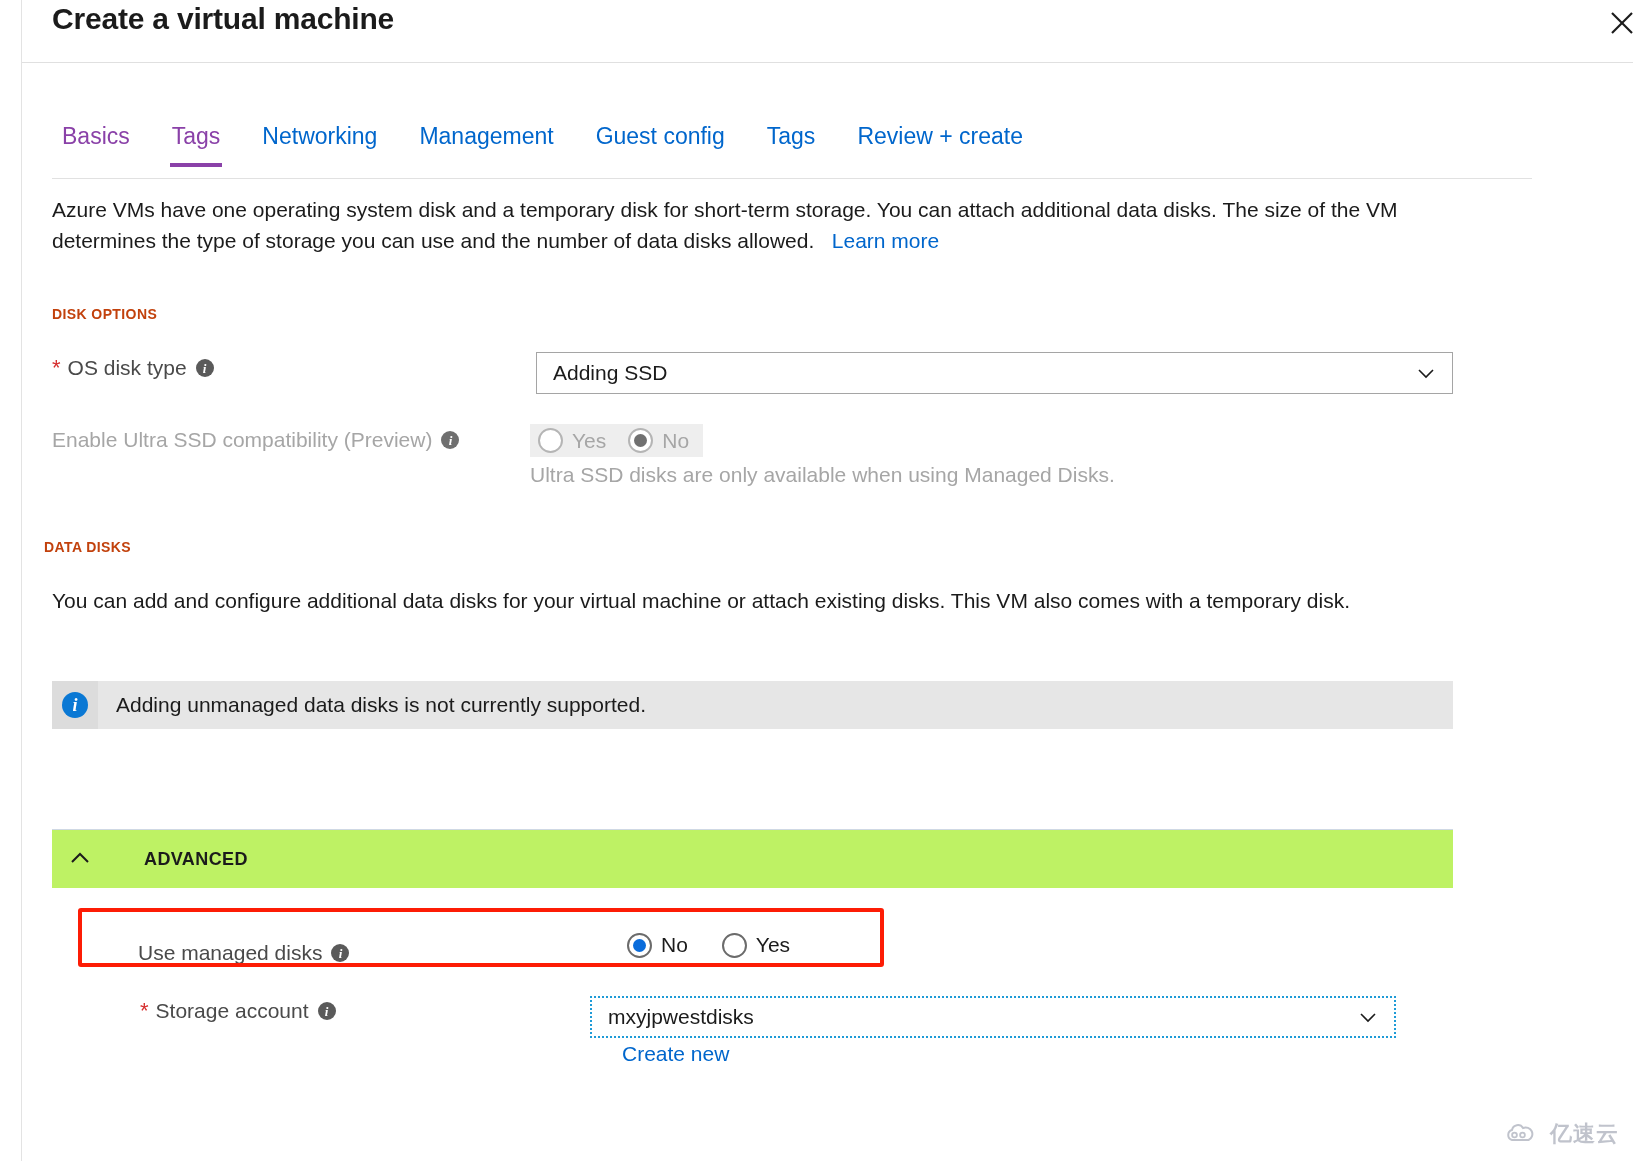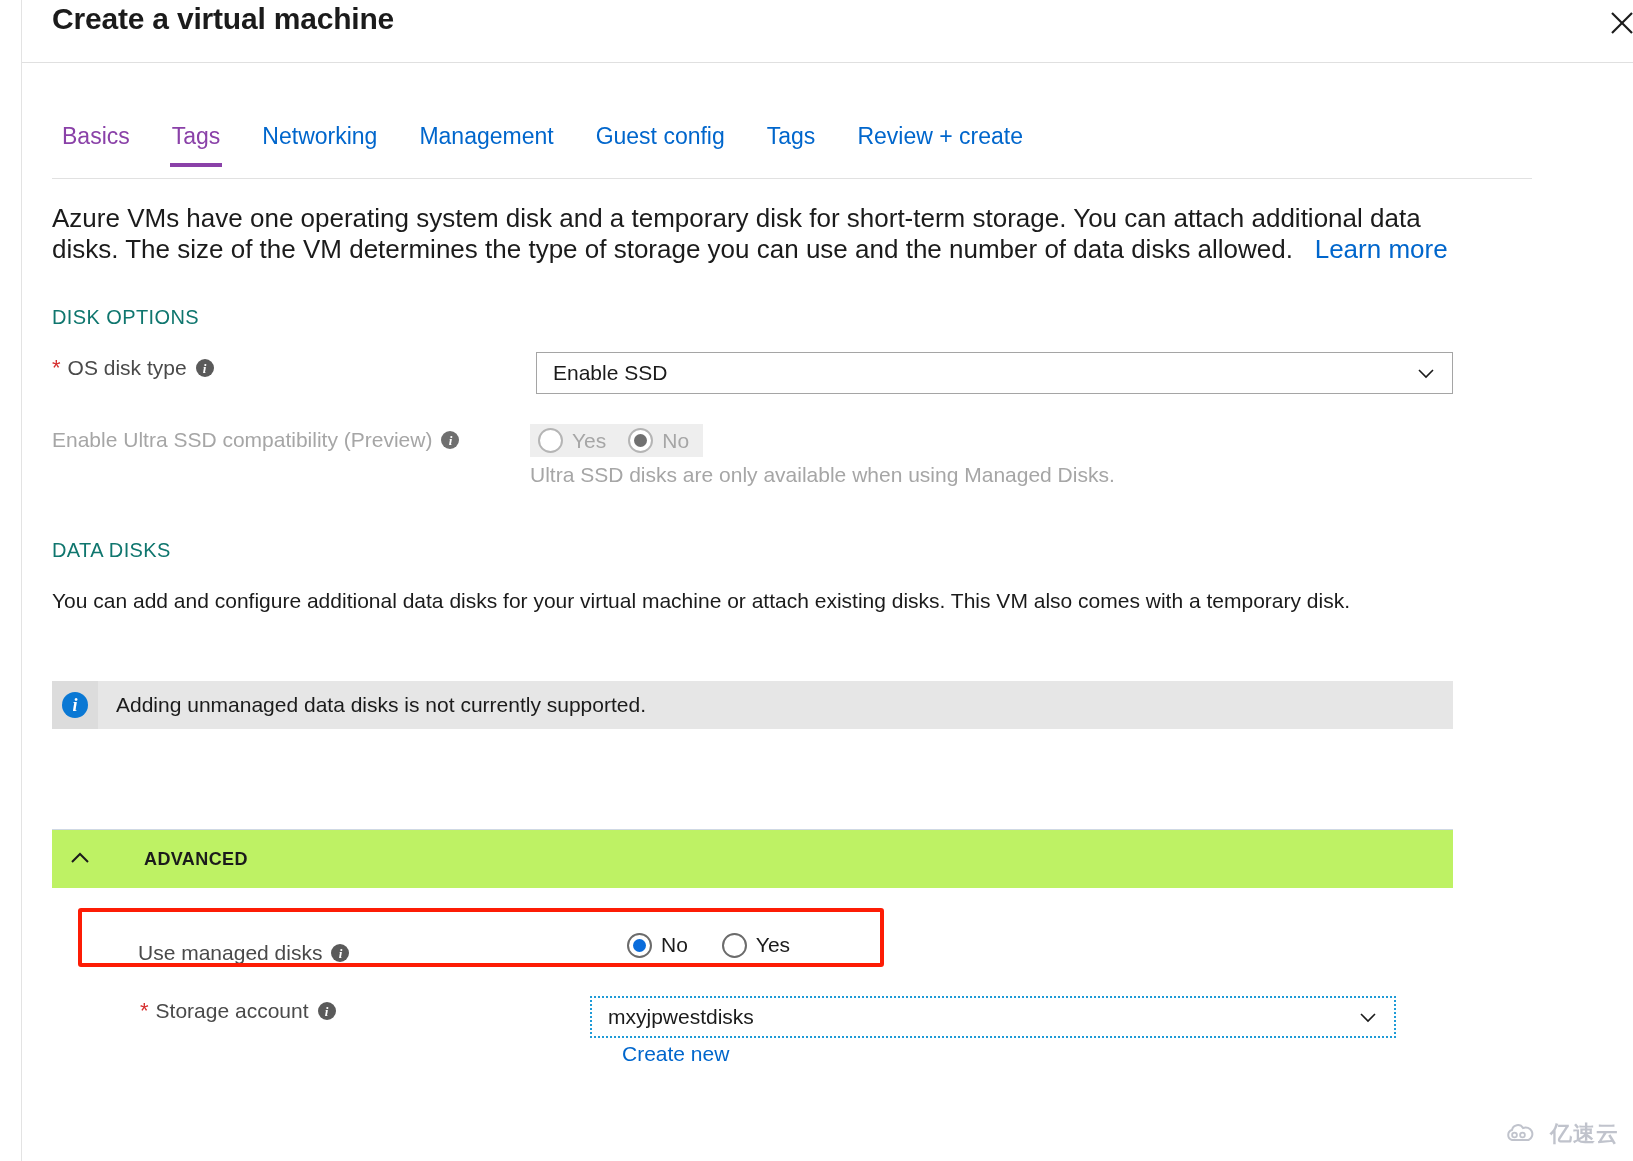--- a/index.html
+++ b/index.html
@@ -92,42 +92,42 @@
     left: 8px; right: 8px;
     bottom: -1px;
     height: 4px;
     background: #8a41a8;
   }
 
   
   .intro {
     position: absolute;
     left: 52px;
-    top: 203px;
+    top: 194px;
     width: 1400px;
-    font-size: 26px;
+    font-size: 21px;
     line-height: 31px;
     color: #1b1b1b;
   }
   .link {
     color: #0066cc;
     cursor: pointer;
     text-decoration: none;
   }
 
   
   .section-head {
     position: absolute;
-    font-size: 20px;
-    font-weight: normal;
+    font-size: 14px;
+    font-weight: bold;
     letter-spacing: 0.4px;
-    color: #0f766e;
+    color: #c2410c;
   }
   #disk-options-head { left: 52px; top: 306px; }
-  #data-disks-head   { left: 52px; top: 539px; }
+  #data-disks-head   { left: 44px; top: 539px; }
 
   
   .field-label {
     position: absolute;
     font-size: 21px;
     color: #4a4a4a;
     display: flex;
     align-items: center;
     white-space: nowrap;
   }
@@ -413,21 +413,21 @@
 
 <div class="section-head" id="disk-options-head">DISK OPTIONS</div>
 
 <div class="field-label" id="os-disk-label">
   <span class="req-star">*</span>
   <span>OS disk type</span>
   <span class="info-ico">i</span>
 </div>
 
 <div class="select-box" id="os-disk-select">
-  <span class="select-value">Enable SSD</span>
+  <span class="select-value">Adding SSD</span>
   <svg class="chev" viewBox="0 0 20 20">
     <polyline points="3,7 10,14 17,7" fill="none" stroke="#1b1b1b" stroke-width="1.6"></polyline>
   </svg>
 </div>
 
 <div class="field-label" id="ultra-label">
   <span>Enable Ultra SSD compatibility (Preview)</span>
   <span class="info-ico dim">i</span>
 </div>
 

